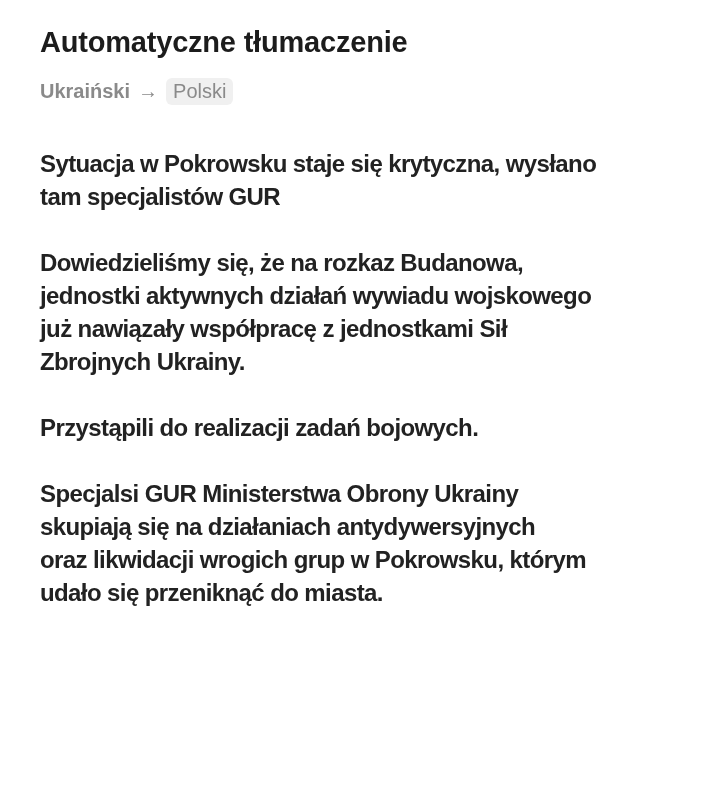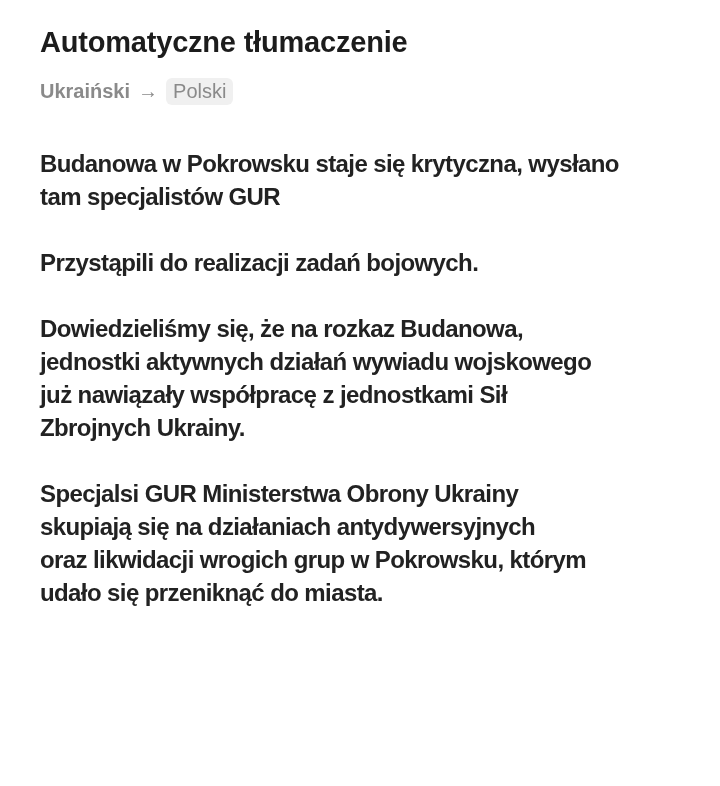--- a/index.html
+++ b/index.html
@@ -83,25 +83,25 @@
 <div class="panel">
   <h1 class="title">Automatyczne tłumaczenie</h1>
 
   <div class="lang-row">
     <span class="lang-source">Ukraiński</span>
     <span class="lang-arrow">→</span>
     <span class="lang-target">Polski</span>
   </div>
 
   <div class="body-text">
-    <p class="para">Budanowa w Pokrowsku staje się krytyczna, wysłano
+    <p class="para">Sytuacja w Pokrowsku staje się krytyczna, wysłano
 tam specjalistów GUR</p>
-    <p class="para">Przystąpili do realizacji zadań bojowych.</p>
     <p class="para">Dowiedzieliśmy się, że na rozkaz Budanowa,
 jednostki aktywnych działań wywiadu wojskowego
 już nawiązały współpracę z jednostkami Sił
 Zbrojnych Ukrainy.</p>
+    <p class="para">Przystąpili do realizacji zadań bojowych.</p>
     <p class="para">Specjalsi GUR Ministerstwa Obrony Ukrainy
 skupiają się na działaniach antydywersyjnych
 oraz likwidacji wrogich grup w Pokrowsku, którym
 udało się przeniknąć do miasta.</p>
   </div>
 </div>
 
 </body></html>

